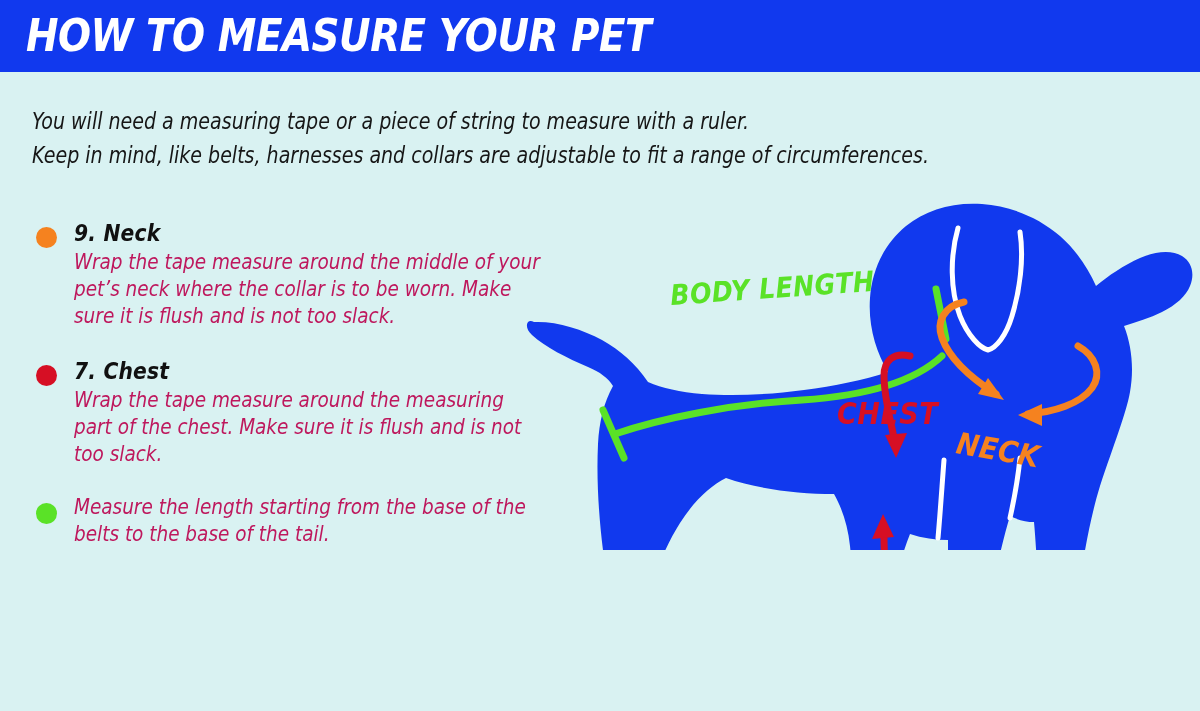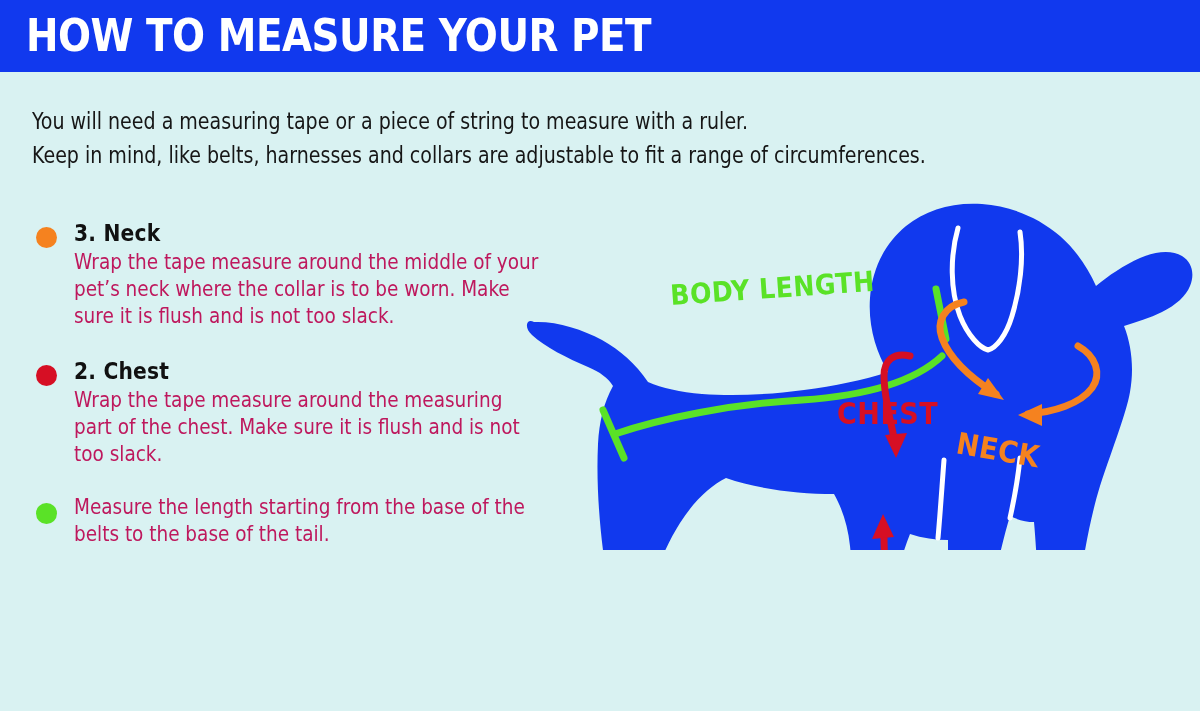--- a/index.html
+++ b/index.html
@@ -14,20 +14,21 @@
     overflow: hidden;
     position: relative;
   }
 
   #page {
     position: relative;
     width: 1200px;
     height: 550px;
     background: #d9f2f2;
     overflow: hidden;
+    font-style: italic;
   }
 
   
   #header-bar {
     position: absolute;
     left: 0;
     top: 0;
     width: 1200px;
     height: 72px;
     background: #1139ee;
@@ -129,27 +130,27 @@
 
   <div id="intro">
     <span class="intro-line">You will need a measuring tape or a piece of string to measure with a ruler.</span>
     <span class="intro-line">Keep in mind, like belts, harnesses and collars are adjustable to fit a range of circumferences.</span>
   </div>
 
   <div id="steps">
 
     <div class="step">
       <span class="step-bullet" style="background: rgb(245, 130, 31);"></span>
-      <div class="step-title">3. Neck</div>
+      <div class="step-title">9. Neck</div>
       <div class="step-body">Wrap the tape measure around the middle of your pet’s neck where the collar is to be worn. Make sure it is flush and is not too slack.</div>
     </div>
 
     <div class="step">
       <span class="step-bullet" style="background: rgb(214, 15, 36);"></span>
-      <div class="step-title">2. Chest</div>
+      <div class="step-title">7. Chest</div>
       <div class="step-body">Wrap the tape measure around the measuring part of the chest. Make sure it is flush and is not too slack.</div>
     </div>
 
     <div class="step">
       <span class="step-bullet" style="background: rgb(90, 226, 39);"></span>
       <div class="step-body">Measure the length starting from the base of the belts to the base of the tail.</div>
     </div>
 
   </div>
 

